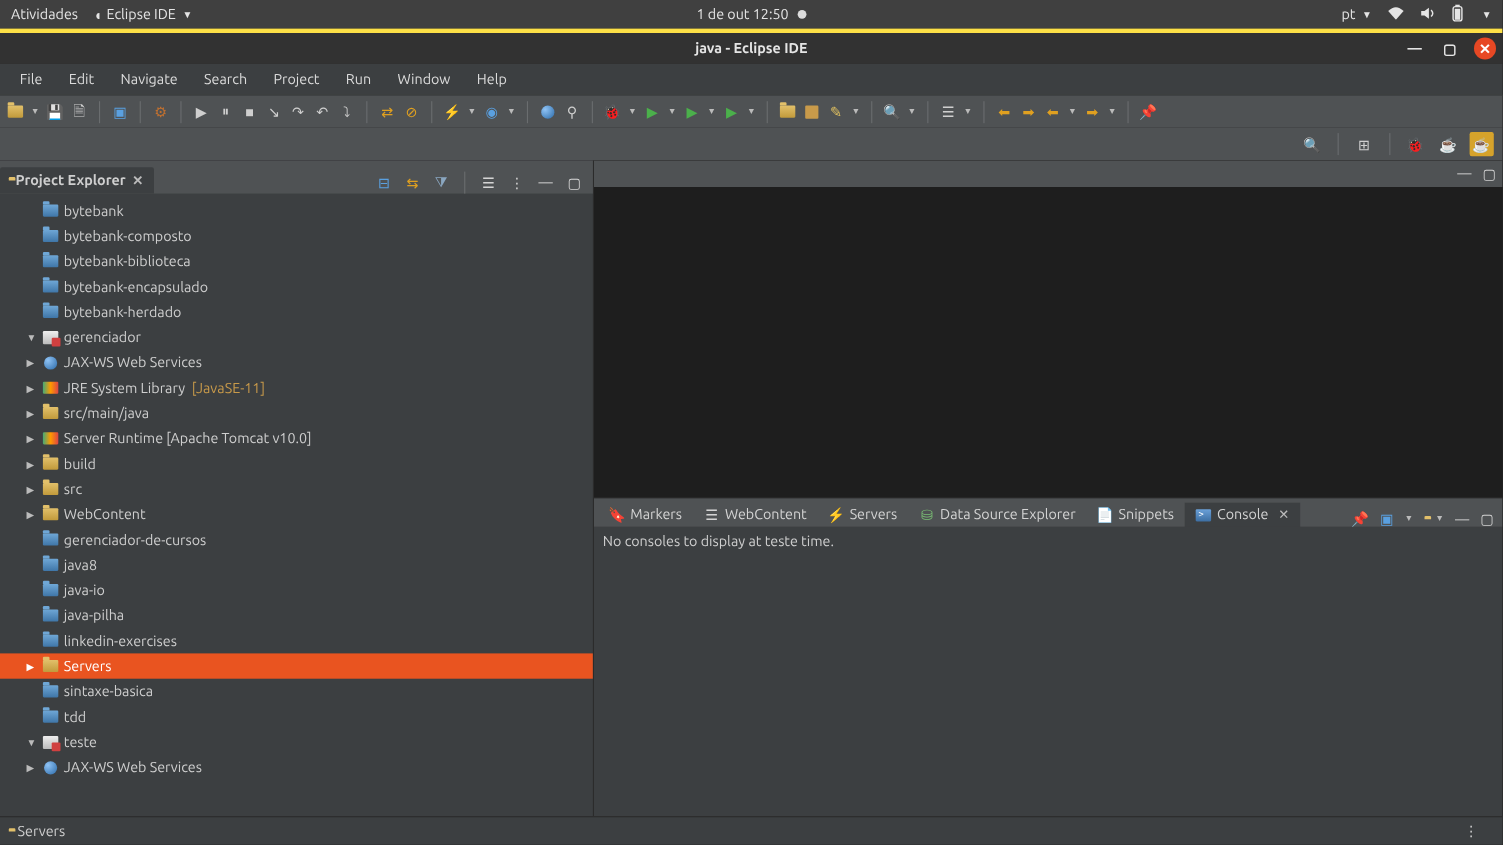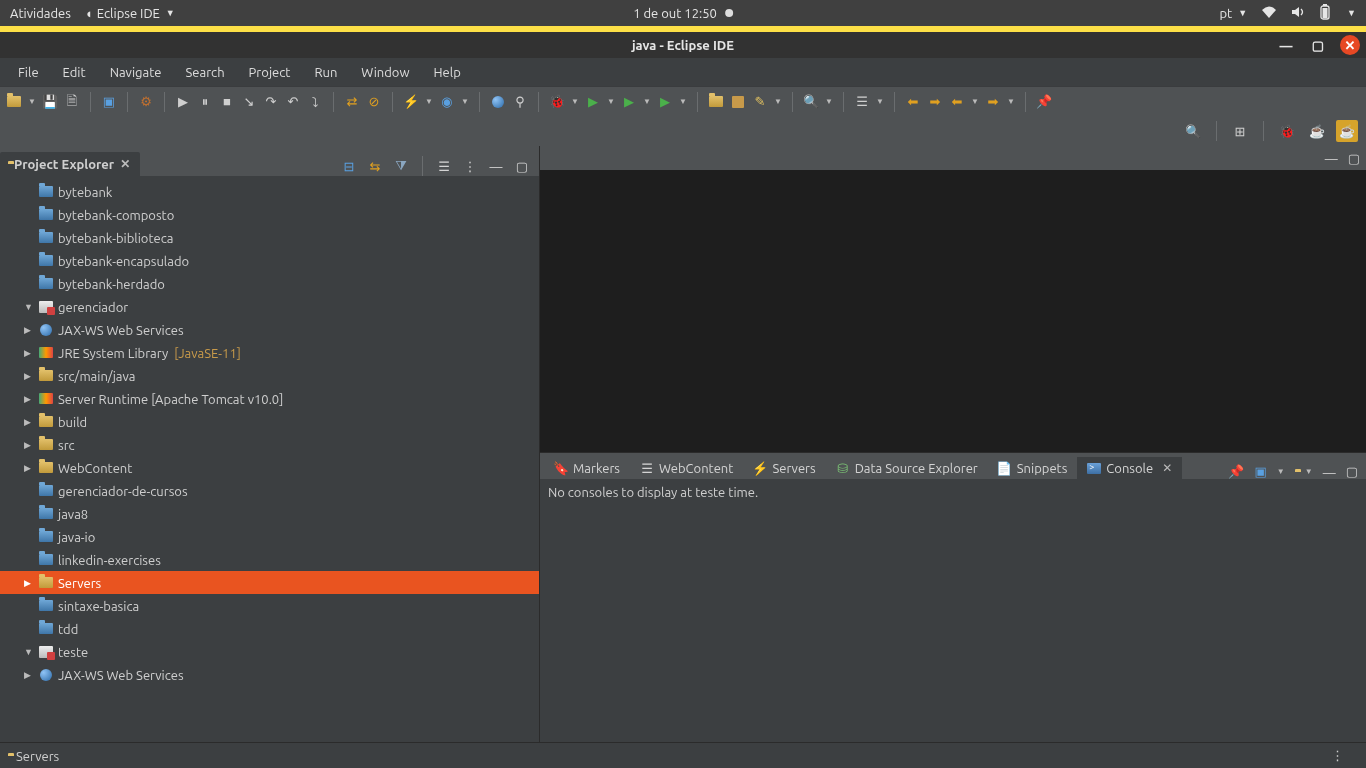--- a/index.html
+++ b/index.html
@@ -8,21 +8,21 @@
   
   .topbar { height: 26px; background: #404040; display: flex; align-items: center; color: #e5e5e5; padding: 0 10px; gap: 14px; }
   .topbar-left { display: flex; gap: 14px; align-items: center; }
   .topbar-center { position: absolute; left: 50%; transform: translateX(-50%); display: flex; align-items: center; gap: 8px; }
   .topbar-right { margin-left: auto; display: flex; gap: 14px; align-items: center; }
   .topbar .iconbtn { display: flex; align-items: center; gap: 4px; }
   .dot { width: 8px; height: 8px; border-radius: 50%; background: #ddd; display:inline-block; }
   .chev { font-size: 9px; margin-left: 2px; }
 
   
-  .wintitle { height: 32px; background: #323232; display: flex; align-items: center; justify-content: center; position: relative; color: #e5e5e5; font-weight: 600; border-top: 6px solid #fde047; }
+  .wintitle { height: 32px; background: #323232; display: flex; align-items: center; justify-content: center; position: relative; color: #e5e5e5; font-weight: 600; border-top: 4px solid #fde047; }
   .wincontrols { position: absolute; right: 6px; display: flex; gap: 12px; align-items: center; }
   .wc { width: 20px; height: 20px; display: flex; align-items: center; justify-content: center; }
   .wc.close { background: #e74824; border-radius: 50%; color: #fff; font-weight: bold; }
 
   
   .menubar { height: 28px; background: #3c3f41; display: flex; align-items: center; padding: 0 8px; gap: 4px; }
   .menubar span { padding: 4px 10px; color: #dcdcdc; }
 
   
   .toolbar { height: 30px; background: #4f5254; display: flex; align-items: center; padding: 0 6px; gap: 6px; border-top: 1px solid #3a3c3e; }
@@ -362,20 +362,27 @@
           <span class="icon">
             <span class="folder-closed"></span>
           </span>
           <span>java-io</span>
         </div>
         <div class="tree-item">
           <span class="twisty none"></span>
           <span class="icon">
             <span class="folder-closed"></span>
           </span>
+          <span>java-pilha</span>
+        </div>
+        <div class="tree-item">
+          <span class="twisty none"></span>
+          <span class="icon">
+            <span class="folder-closed"></span>
+          </span>
           <span>linkedin-exercises</span>
         </div>
         <div class="tree-item selected">
           <span class="twisty">▶</span>
           <span class="icon">
             <span class="folder-open"></span>
           </span>
           <span>Servers</span>
         </div>
         <div class="tree-item">

